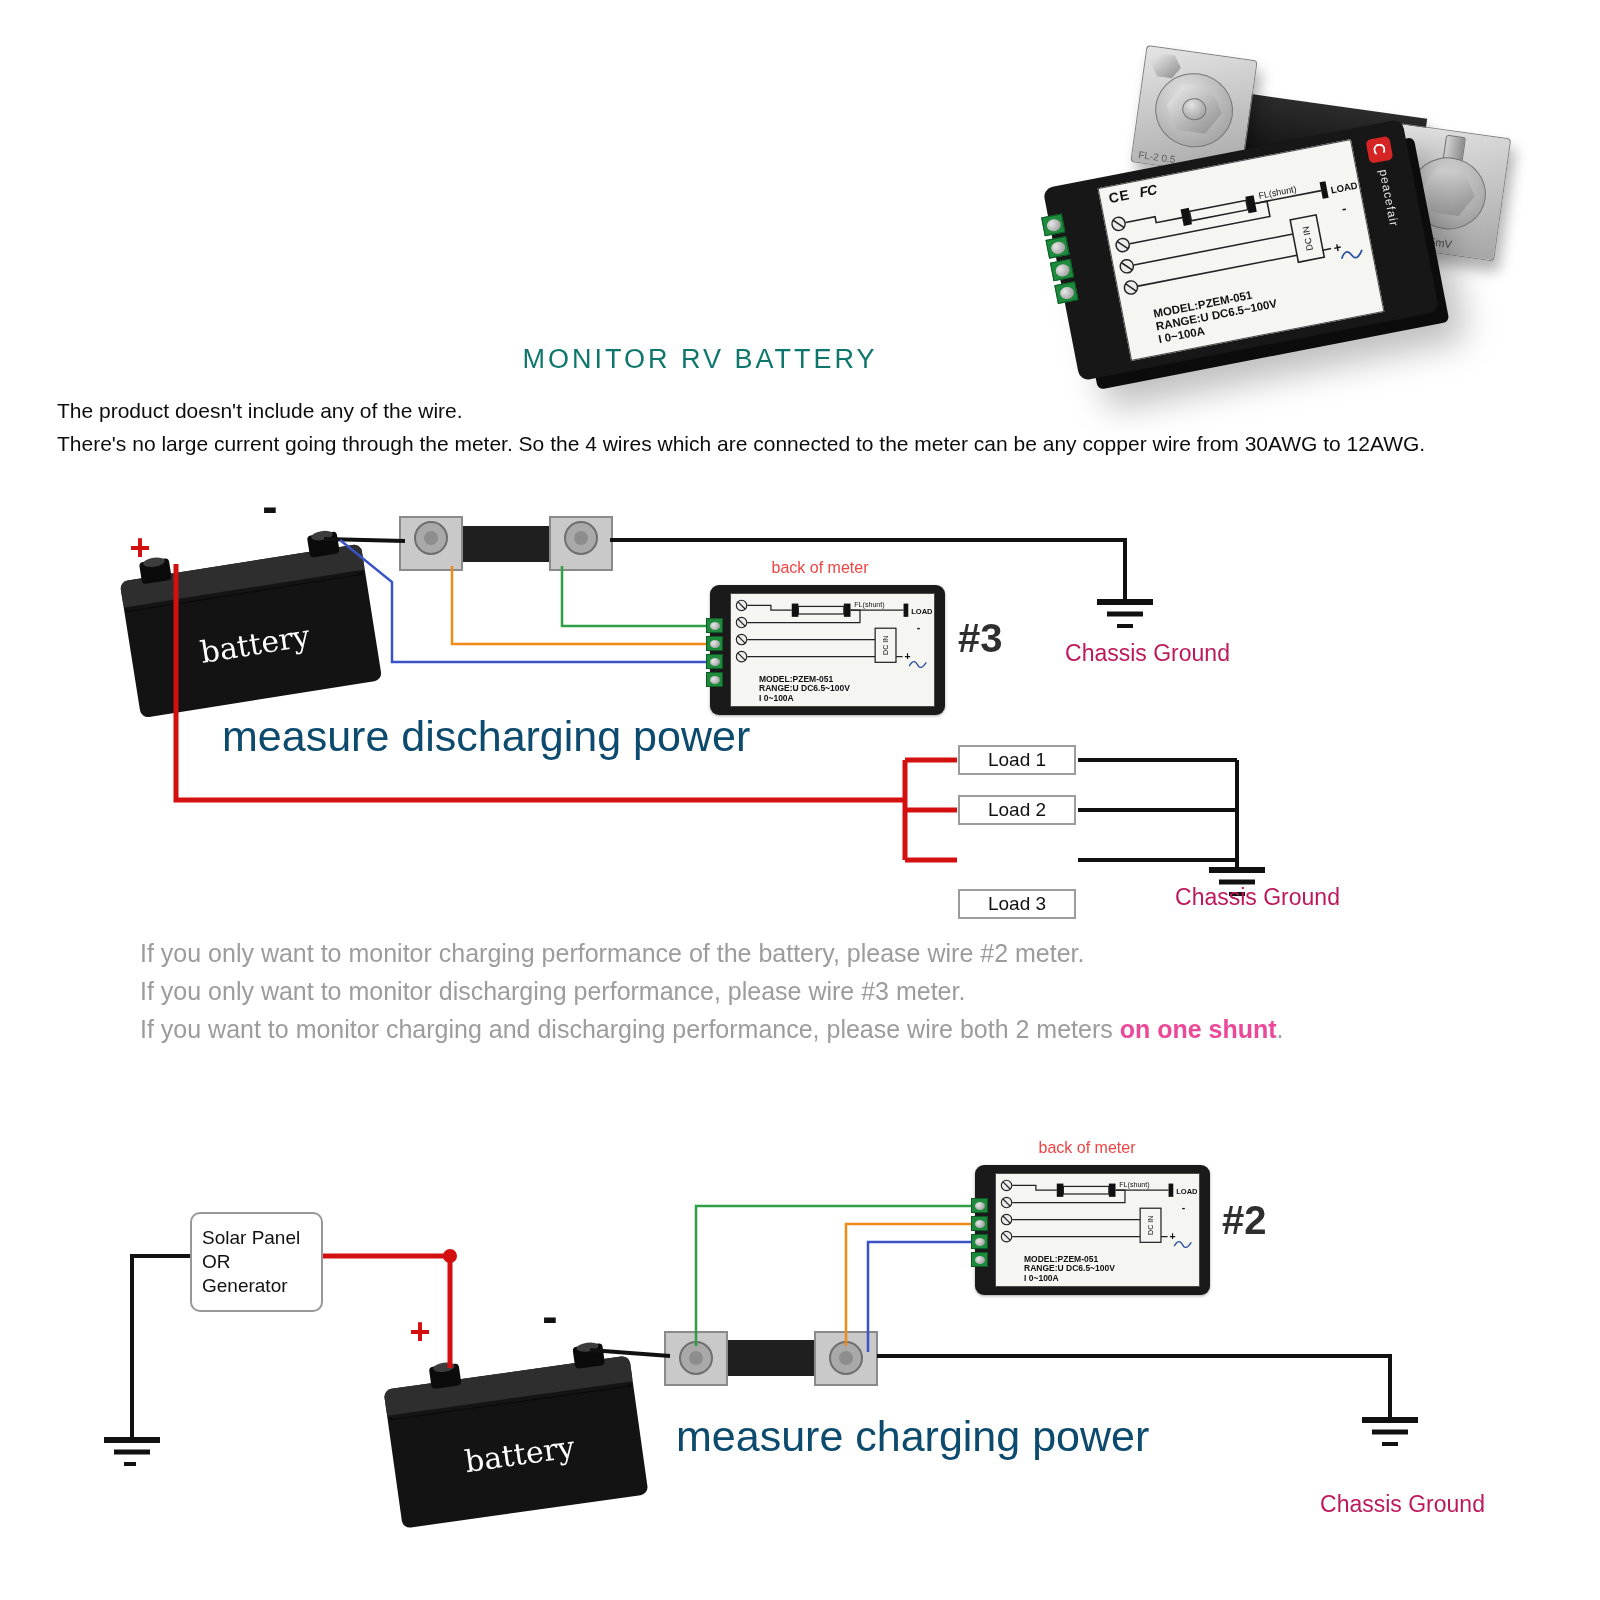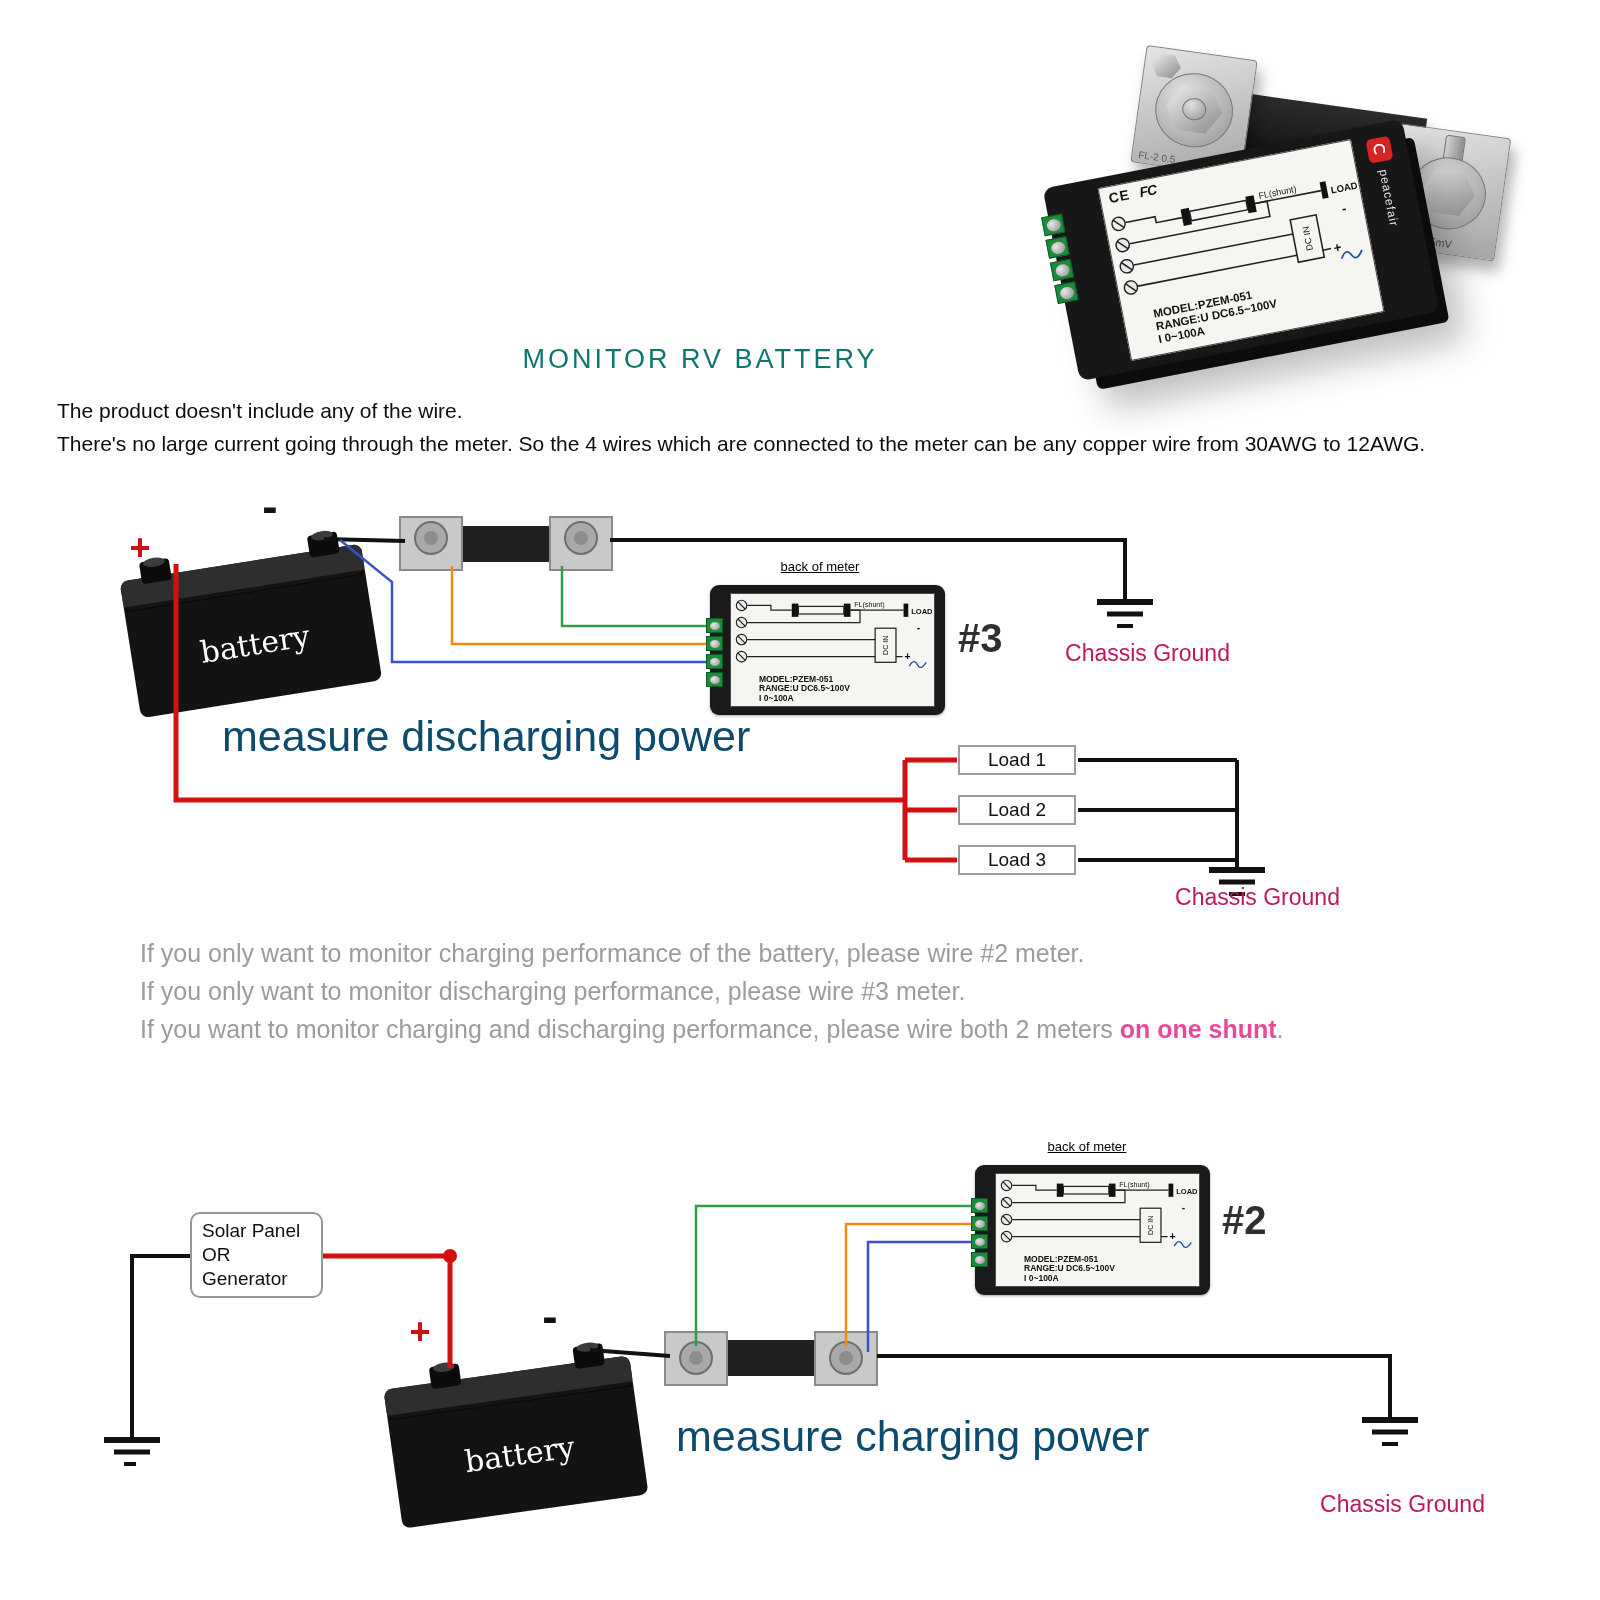--- a/index.html
+++ b/index.html
@@ -10,30 +10,30 @@
   svg.wires { position:absolute; left:0; top:0; width:1600px; height:1600px; z-index:1; }
   .wire { fill:none; }
 
   
   .title { position:absolute; left:400px; top:344px; width:600px; text-align:center;
            font-size:27px; letter-spacing:3px; color:#0f766e; z-index:2; }
   .intro { position:absolute; left:57px; font-size:21px; color:#0d0d0d; z-index:2; white-space:nowrap; }
   .caption { position:absolute; font-size:43px; color:#0c4a6e; z-index:2; white-space:nowrap; }
   .notes { position:absolute; left:140px; top:934px; font-size:25px; color:#9c9c9c; line-height:38px; z-index:2; white-space:nowrap; }
   .notes b { color:#ec4899; font-weight:700; }
-  .bom { position:absolute; width:170px; text-align:center; font-size:13px; color:#000000; z-index:2; white-space:nowrap;text-decoration:underline; }
+  .bom { position:absolute; width:170px; text-align:center; font-size:16px; color:#ef4444; z-index:2; white-space:nowrap; }
   .meter-num { position:absolute; font-size:40px; font-weight:700; color:#2f2f2f; z-index:2; }
   .cg-label { position:absolute; width:215px; text-align:center; font-size:23px; color:#be185d; z-index:2; white-space:nowrap; }
 
   
   .load-box { position:absolute; left:958px; width:118px; height:30px; background:#fff;
               border:2px solid #9c9c9c; box-shadow:0 0 0 2px #fff inset; text-align:center;
               font-size:19px; line-height:26px; z-index:2; }
   .source-box { position:absolute; left:190px; top:1212px; width:133px; background:#fff;
-                border:2px solid #979797; border-radius:10px; padding:5px 10px;
+                border:2px solid #979797; border-radius:10px; padding:12px 10px;
                 font-size:19px; line-height:24px; z-index:2; }
 
   
   .meter { position:absolute; width:235px; height:130px; background:#1a1a1a; border-radius:9px;
            z-index:2; box-shadow:0 1px 3px rgba(0,0,0,.35); }
   .mlabel { position:absolute; left:20px; top:8px; right:10px; bottom:8px; background:#f5f5f2;
             border:1px solid #4a4a4a; overflow:hidden; }
   .mcirc { position:absolute; left:2px; top:2px; width:calc(100% - 4px); }
   .mtext { position:absolute; left:28px; bottom:3px; font-size:8.5px; line-height:9.5px;
            font-weight:700; color:#101010; white-space:nowrap; }
@@ -313,21 +313,21 @@
 
   <div class="meter-num" style="left:958px; top:616px;">#3</div>
   <div class="cg-label" style="left:1040px; top:640px;">Chassis Ground</div>
 
   <div class="load-box" style="top:745px;">
     <span>Load 1</span>
   </div>
   <div class="load-box" style="top:795px;">
     <span>Load 2</span>
   </div>
-  <div class="load-box" style="top:845px;">
+  <div class="load-box" style="top:889px;">
     <span>Load 3</span>
   </div>
 
   <div class="cg-label" style="left:1150px; top:884px;">Chassis Ground</div>
   <div class="caption" style="left:222px; top:712px;">measure discharging power</div>
 
   <div class="notes">
     <div>If you only want to monitor charging performance of the battery, please wire #2 meter.</div>
     <div>If you only want to monitor discharging performance, please wire #3 meter.</div>
     <div><span>If you want to monitor charging and discharging performance, please wire both 2 meters </span><b>on one shunt</b><span>.</span></div>

